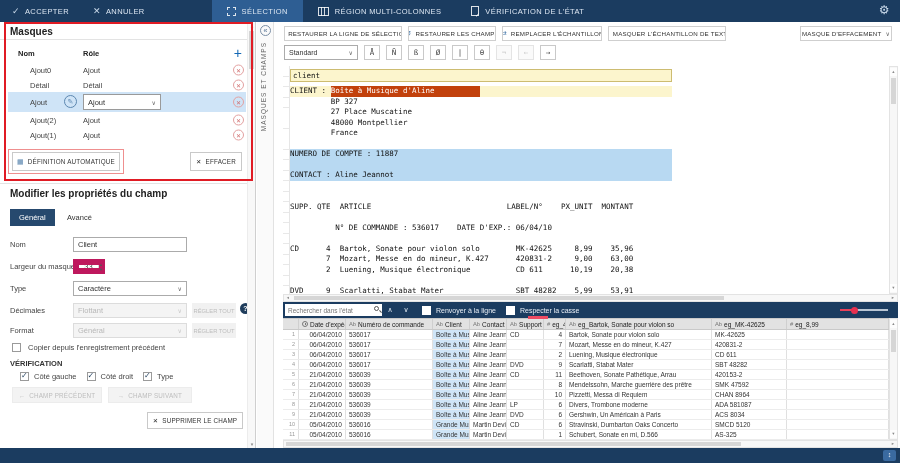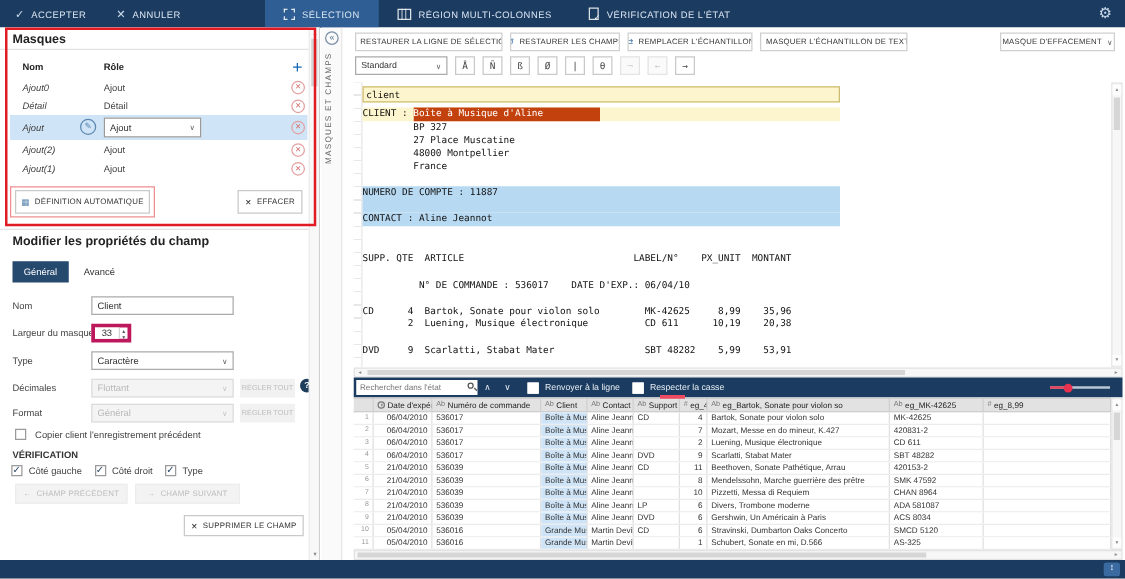--- a/index.html
+++ b/index.html
@@ -29,21 +29,21 @@
   .ptitle { position:absolute; left:10px; font-size:10px; font-weight:bold; color:#222; }
   #masques-title { top:4px; }
   #masques-sep { position:absolute; left:0; top:17px; width:248px; height:1px; background:#e3e3e3; }
   #mask-head { position:absolute; left:8px; top:24px; width:238px; height:16px; font-weight:bold; color:#222; }
   #mask-head .h-nom { position:absolute; left:10px; top:3px; }
   #mask-head .h-role { position:absolute; left:75px; top:3px; }
   #mask-plus { position:absolute; right:4px; top:-1px; color:#1368b5; font-size:14px; font-weight:400; }
   #mask-rows { position:absolute; left:8px; top:40px; width:238px; }
   .mrow { position:relative; height:15px; }
   .mrow.sel { height:20px; background:#cfe4f7; }
-  .mname { position:absolute; left:10px; top:50%; transform:translateY(-50%); color:#444;font-style:italic; }
+  .mname { position:absolute; left:22px; top:50%; transform:translateY(-50%); color:#444; }
   .mrole { position:absolute; left:75px; top:50%; transform:translateY(-50%); color:#444; }
   .mpencil { position:absolute; left:56px; top:3px; width:13px; height:13px; border:1px solid #5c87b0;
              border-radius:50%; color:#5c87b0; font-size:7px; text-align:center; line-height:12px; }
   .mselect { position:absolute; left:75px; top:2px; width:78px; height:16px; background:#fff;
              border:1px solid #9a9a9a; display:flex; align-items:center; justify-content:space-between;
              padding:0 4px; color:#333; }
   .mdel { position:absolute; right:2px; top:50%; transform:translateY(-50%); width:11px; height:11px;
           border:1px solid #e3a0a0; border-radius:50%; color:#cf6a6a; font-size:6px; text-align:center;
           line-height:10px; }
   .chev { color:#666; font-size:6px; }
@@ -66,21 +66,21 @@
            padding:0 4px; color:#333; }
   .fctrl.disabled { background:#f4f4f4; border-color:#dcdcdc; color:#b8b8b8; }
   .fctrl.disabled .chev { color:#c8c8c8; }
   .fctrl input { border:none; outline:none; width:100%; font-size:7.5px; color:#333;
                  font-family:"Liberation Sans",sans-serif; background:transparent; }
   .setall { position:absolute; left:192px; width:44px; height:15px; background:#f1f1f1; border:none;
             color:#bdbdbd; font-size:5.8px; font-family:"Liberation Sans",sans-serif; }
   #help-q { position:absolute; left:240px; width:11px; height:11px; border-radius:50%;
             background:#1f3d5c; color:#fff; font-size:7px; font-weight:bold; text-align:center;
             line-height:11px; }
-  #stepper { position:absolute; left:73px; width:32px; height:15px; border:3px solid #be185d;
+  #stepper { position:absolute; left:73px; width:32px; height:15px; border:6px solid #be185d;
              display:flex; background:#fff; }
   #stepper input { width:19px; border:none; outline:none; font-size:7.5px; text-align:center;
                    font-family:"Liberation Sans",sans-serif; color:#333; }
   #stepper .arrows { width:11px; border-left:1px solid #d5d5d5; display:flex; flex-direction:column;
                      align-items:center; justify-content:center; font-size:4px; color:#555; line-height:5px; }
   .cb { display:inline-block; width:9px; height:9px; border:1px solid #9a9a9a; background:#fff;
         position:relative; vertical-align:-2px; }
   .cb.on::after { content:"✓"; position:absolute; left:0px; top:-2px; font-size:8px; color:#1f3d5c; }
   .cbrow { position:absolute; color:#444; }
   .cbrow span.lbl { margin-left:5px; }
@@ -302,25 +302,25 @@
 
     <span class="flabel" style="top:304px">Format</span>
     <div class="fctrl disabled" style="top:301px">
       <span>Général</span>
       <span class="chev">∨</span>
     </div>
     <button class="setall" style="top:301px">RÉGLER TOUT</button>
 
     <div class="cbrow" style="left:12px; top:321px">
       <span class="cb"></span>
-      <span class="lbl">Copier client l'enregistrement précédent</span>
+      <span class="lbl">Copier depuis l'enregistrement précédent</span>
     </div>
 
     <div class="cbrow" style="left:10px; top:337px; font-weight:bold; color:#333">VÉRIFICATION</div>
-    <div class="cbrow" style="left:9px; top:350px" id="verif-row"><span style="margin-right: 10px;"><span class="cb on"></span><span class="lbl">Côté gauche</span></span><span style="margin-right: 10px;"><span class="cb on"></span><span class="lbl">Côté droit</span></span><span style="margin-right: 10px;"><span class="cb on"></span><span class="lbl">Type</span></span></div>
+    <div class="cbrow" style="left:20px; top:350px" id="verif-row"><span style="margin-right: 10px;"><span class="cb on"></span><span class="lbl">Côté gauche</span></span><span style="margin-right: 10px;"><span class="cb on"></span><span class="lbl">Côté droit</span></span><span style="margin-right: 10px;"><span class="cb on"></span><span class="lbl">Type</span></span></div>
 
     <button class="btn disabled" id="btn-prev">
       <span>←</span>
       <span>CHAMP PRÉCÉDENT</span>
     </button>
     <button class="btn disabled" id="btn-next">
       <span>→</span>
       <span>CHAMP SUIVANT</span>
     </button>
     <button class="btn" id="btn-del-field">
@@ -392,20 +392,21 @@
           <div class="rline bg-blue">NUMERO DE COMPTE : 11887</div>
           <div class="rline bg-blue"></div>
           <div class="rline bg-blue">CONTACT : Aline Jeannot</div>
           <div class="rline"></div>
           <div class="rline"></div>
           <div class="rline">SUPP. QTE  ARTICLE                              LABEL/N°    PX_UNIT  MONTANT</div>
           <div class="rline"></div>
           <div class="rline">          N° DE COMMANDE : 536017    DATE D'EXP.: 06/04/10</div>
           <div class="rline"></div>
           <div class="rline">CD      4  Bartok, Sonate pour violon solo        MK-42625     8,99    35,96</div>
+          <div class="rline">        7  Mozart, Messe en do mineur, K.427      420831-2     9,00    63,00</div>
           <div class="rline">        2  Luening, Musique électronique          CD 611      10,19    20,38</div>
           <div class="rline"></div>
           <div class="rline">DVD     9  Scarlatti, Stabat Mater                SBT 48282    5,99    53,91</div>
         </div>
       <div class="vscroll" style="top:0; height:228px">
         <span class="box" style="top:1px">▴</span>
         <div class="vthumb" style="top:11px; height:26px"></div>
         <span class="box" style="bottom:1px">▾</span>
       </div>
     </div>

